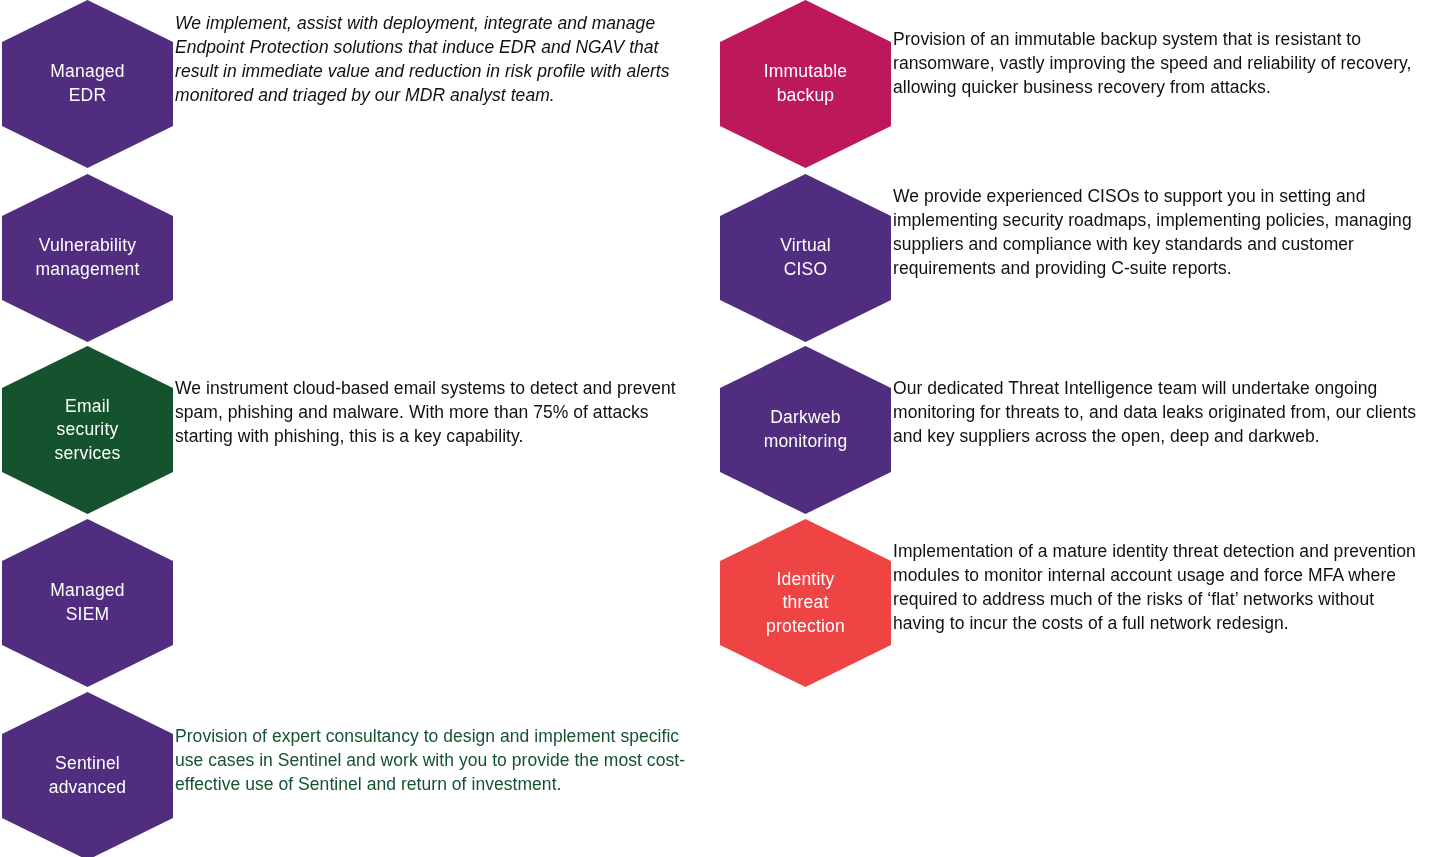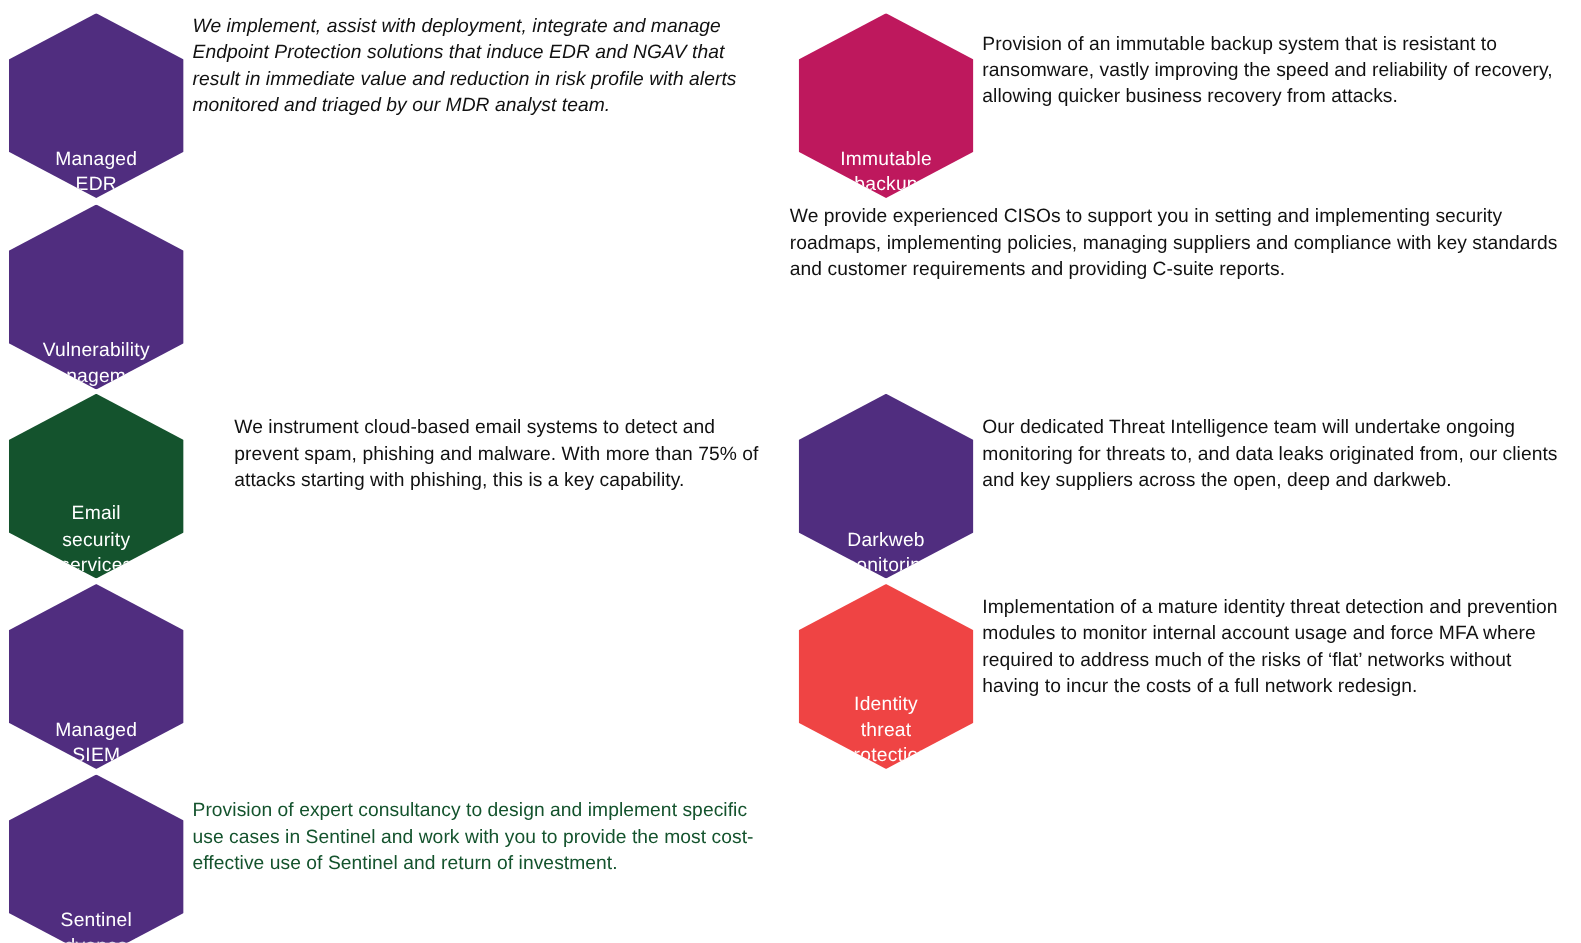--- a/index.html
+++ b/index.html
@@ -38,30 +38,29 @@
 
   .hex-wrap {
     position: relative;
     flex: 0 0 auto;
     width: 175px;
     display: flex;
     align-items: center;
     justify-content: center;
   }
   .hex {
-    width: 159px;
+    width: 171px;
     height: 168px;
     background: #502D7F;
     -webkit-clip-path: polygon(50% 0%, 100% 25%, 100% 75%, 50% 100%, 0% 75%, 0% 25%);
     clip-path: polygon(50% 0%, 100% 25%, 100% 75%, 50% 100%, 0% 75%, 0% 25%);
     display: flex;
-    align-items: flex-end;
+    align-items: center;
     justify-content: center;
     text-align: center;
-    margin-top: 12px;
   }
   .hex-label {
     color: #ffffff;
     font-size: 17.5px;
     line-height: 1.35;
     letter-spacing: 0.2px;
     padding: 0 8px;
     white-space: pre-line;
   }
   .desc {
@@ -100,21 +99,21 @@
     </div>
 
     <div class="item" style="top:346px;">
       <div class="hex-wrap">
         <div class="hex" style="background: #14532d;">
           <span class="hex-label" style="color: rgb(255, 255, 255);">Email
 security
 services</span>
         </div>
       </div>
-      <div class="desc" style="padding-top: 31px; color: rgb(17, 17, 17); margin-left: 38px;">We instrument cloud-based email systems to detect and prevent spam, phishing and malware. With more than 75% of attacks starting with phishing, this is a key capability.</div>
+      <div class="desc" style="padding-top: 31px; color: rgb(17, 17, 17);">We instrument cloud-based email systems to detect and prevent spam, phishing and malware. With more than 75% of attacks starting with phishing, this is a key capability.</div>
     </div>
 
     <div class="item" style="top:519px;">
       <div class="hex-wrap">
         <div class="hex" style="background: rgb(80, 45, 127);">
           <span class="hex-label" style="color: rgb(255, 255, 255);">Managed
 SIEM</span>
         </div>
       </div>
     </div>
@@ -137,20 +136,26 @@
       <div class="hex-wrap">
         <div class="hex" style="background: #be185d;">
           <span class="hex-label" style="color: rgb(255, 255, 255);">Immutable
 backup</span>
         </div>
       </div>
       <div class="desc" style="padding-top: 28px; color: rgb(17, 17, 17);">Provision of an immutable backup system that is resistant to ransomware, vastly improving the speed and reliability of recovery, allowing quicker business recovery from attacks.</div>
     </div>
 
     <div class="item" style="top:174px;">
+      <div class="hex-wrap">
+        <div class="hex" style="background: rgb(80, 45, 127);">
+          <span class="hex-label" style="color: rgb(255, 255, 255);">Virtual
+CISO</span>
+        </div>
+      </div>
       <div class="desc" style="padding-top: 11px; color: rgb(17, 17, 17);">We provide experienced CISOs to support you in setting and implementing security roadmaps, implementing policies, managing suppliers and compliance with key standards and customer requirements and providing C-suite reports.</div>
     </div>
 
     <div class="item" style="top:346px;">
       <div class="hex-wrap">
         <div class="hex" style="background: rgb(80, 45, 127);">
           <span class="hex-label" style="color: rgb(255, 255, 255);">Darkweb
 monitoring</span>
         </div>
       </div>

